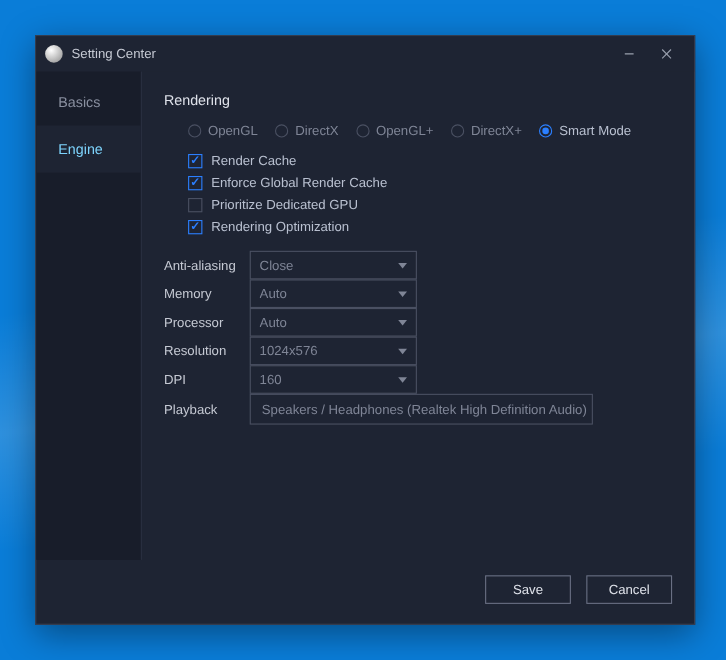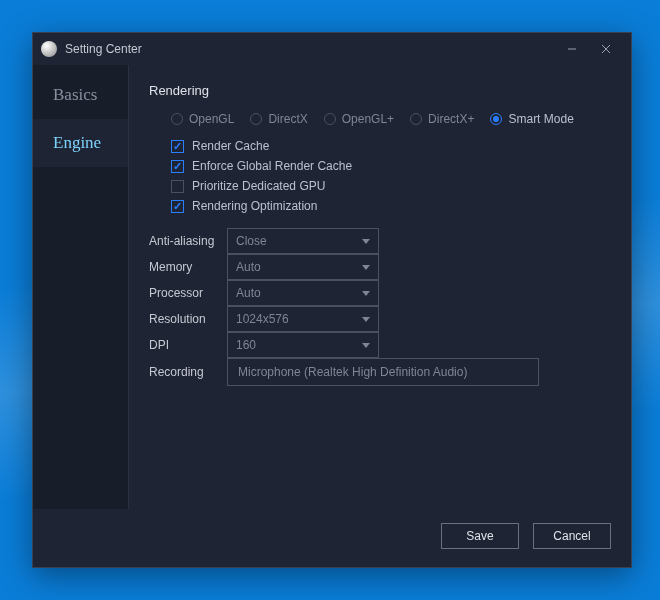--- a/index.html
+++ b/index.html
@@ -67,23 +67,22 @@
     }
     .sidebar {
       width: 96px;
       background: #181d2a;
       border-right: 1px solid #2b3142;
       padding-top: 6px;
     }
     .side-item {
       padding: 14px 0 14px 20px;
       color: #8a90a0;
-      font-size: 17px;
+      font-size: 13px;
       cursor: pointer;
-      font-family: Liberation Serif, serif;
     }
     .side-item.active {
       color: #7dd3fc;
       background: #1e2433;
     }
     .content {
       flex: 1;
       padding: 18px 20px 12px 20px;
       color: #c5c9d3;
       overflow: hidden;
@@ -296,23 +295,23 @@
           </div>
         </div>
         <div class="row">
           <div class="label">DPI</div>
           <div class="select">
             <span class="val">160</span>
             <span class="caret"></span>
           </div>
         </div>
         <div class="row">
-          <div class="label">Recording</div>
+          <div class="label">Playback</div>
           <div class="textfield">
-            <span>Microphone (Realtek High Definition Audio)</span>
+            <span>Speakers / Headphones (Realtek High Definition Audio)</span>
           </div>
         </div>
       </div>
 
     </div>
   </div>
 
   <div class="footer">
     <div class="btn">Save</div>
     <div class="btn">Cancel</div>

